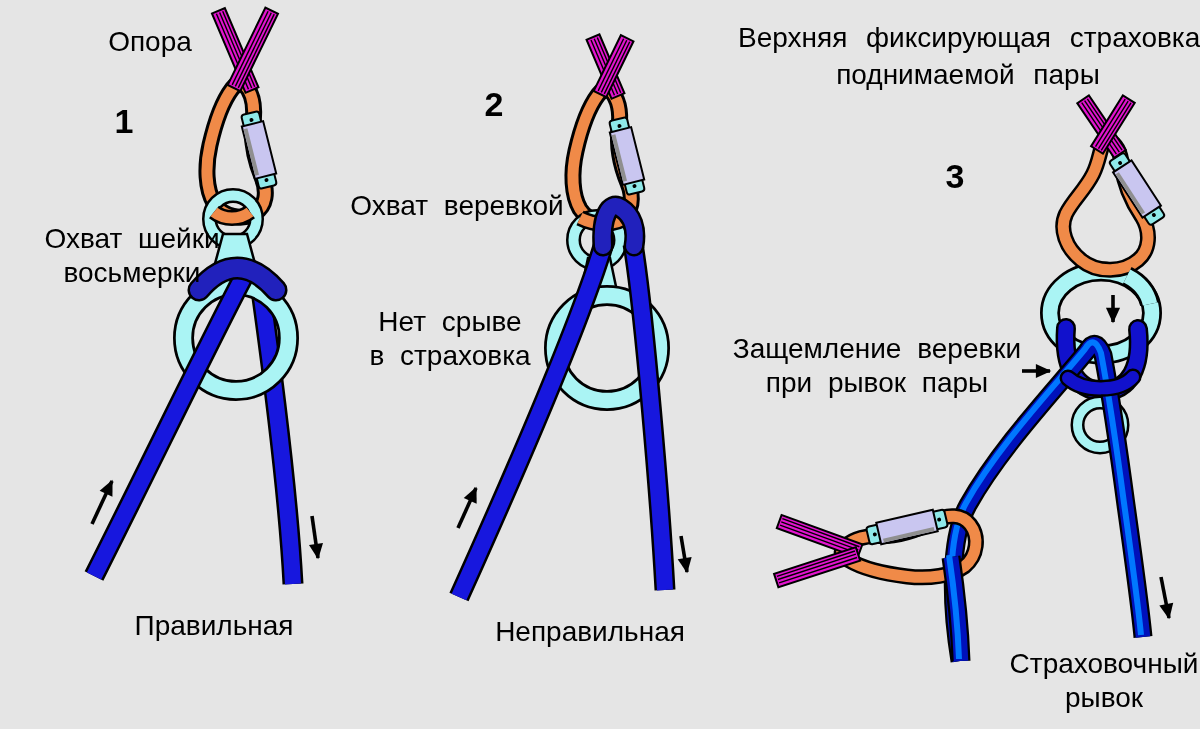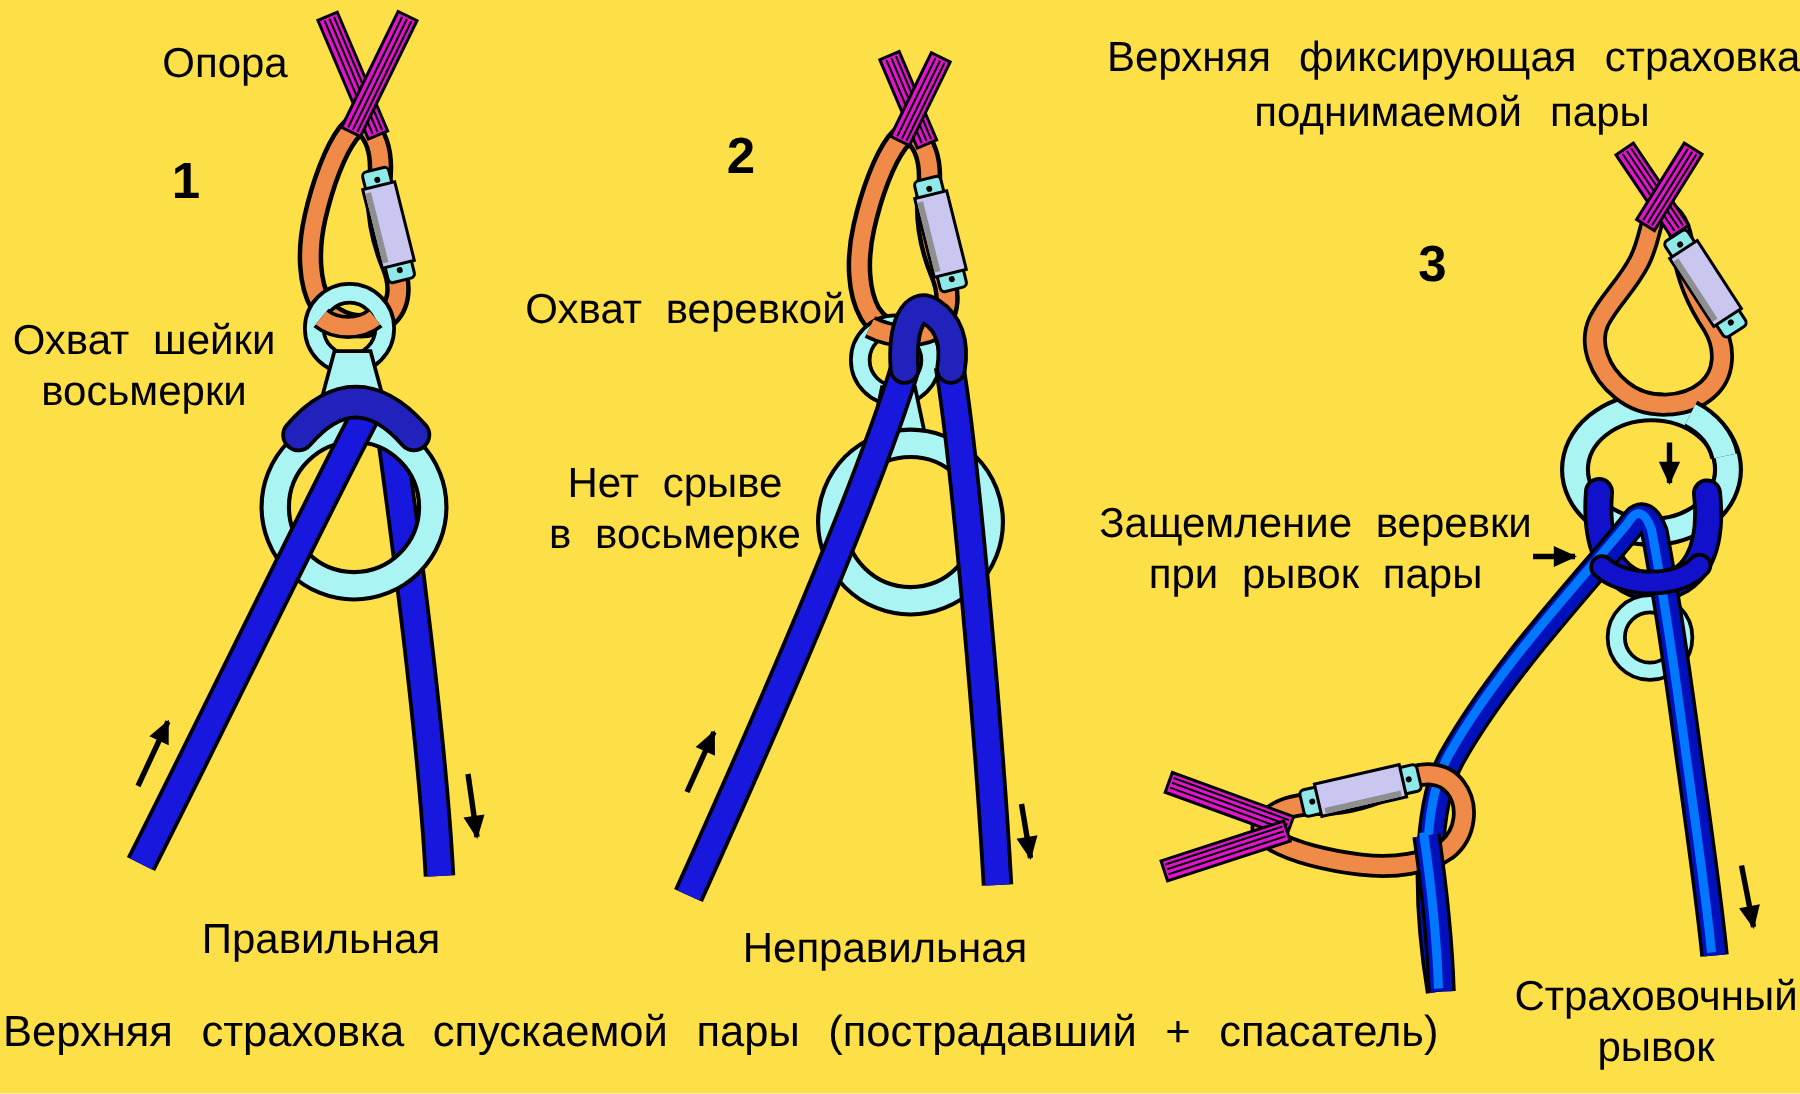--- a/index.html
+++ b/index.html
@@ -1,16 +1,16 @@
 <!DOCTYPE html>
 <html style="--magenta: #E313CF; --orange: #F08A48; --sleeve: #C9C6F0; --sleeveShadow: #8F8F8F; --hinge: #8FE9E9; --cyan: #AAF4F4; --rope: #1717DE; --wrap: #2121BC; --wrap3: #1111CC; --rope3dark: #0011BB; --rope3light: #0077FF;"><head>
 <meta charset="utf-8">
 <style>
   html,body{margin:0;padding:0;background:#fff;}
-  .stage{position:relative;width:1200px;height:729px;background:#fde047;overflow:hidden;
+  .stage{position:relative;width:1200px;height:729px;background:#e5e5e5;overflow:hidden;
          font-family:"Liberation Sans",sans-serif;color:#000;}
   .stage svg{position:absolute;left:0;top:0;}
   .lbl{position:absolute;font-size:28px;line-height:34px;text-align:center;word-spacing:8px;}
   .lbl .ln{white-space:nowrap;}
   .num{position:absolute;font-size:34px;font-weight:bold;line-height:40px;text-align:center;}
   .footer-lbl{position:absolute;font-size:29px;line-height:34px;white-space:nowrap;
               word-spacing:11px;text-align:left;}
   .wide-ws{word-spacing:11px;}
   
   .to{stroke:#000;fill:none;}
@@ -241,49 +241,48 @@
     <path class="arrow" d="M 1113 295 L 1113 322"></path>
     <path class="arrow" d="M 1022 371 L 1050 371"></path>
     <path class="arrow" d="M 1161 577 L 1169 618"></path>
   </g>
 </svg>
 
 <div class="lbl" style="left:92px;top:25px;width:116px;">
   <div class="ln">Опора</div>
 </div>
 <div class="num" style="left:104px;top:101px;width:40px;">1</div>
-<div class="lbl" style="left:0px;top:210px;width:192px;">
+<div class="lbl" style="left:0px;top:222px;width:192px;padding-left:36px;">
   <div class="ln">Охват шейки</div>
   <div class="ln">восьмерки</div>
 </div>
 <div class="lbl" style="left:134px;top:609px;width:160px;">
   <div class="ln">Правильная</div>
 </div>
 
 <div class="num" style="left:474px;top:84px;width:40px;">2</div>
 <div class="lbl" style="left:344px;top:189px;width:226px;">
   <div class="ln">Охват веревкой</div>
 </div>
 <div class="lbl" style="left:355px;top:305px;width:190px;">
   <div class="ln">Нет срыве</div>
-  <div class="ln">в восьмерке</div>
+  <div class="ln">в страховка</div>
 </div>
 <div class="lbl" style="left:494px;top:615px;width:192px;">
   <div class="ln">Неправильная</div>
 </div>
 
 <div class="lbl wide-ws" style="left:738px;top:19px;width:460px;line-height:37px;text-align:center;">
   <div class="ln">Верхняя фиксирующая страховка</div>
   <div class="ln">поднимаемой пары</div>
 </div>
 <div class="num" style="left:935px;top:156px;width:40px;">3</div>
 <div class="lbl" style="left:729px;top:332px;width:296px;">
   <div class="ln">Защемление веревки</div>
   <div class="ln">при рывок пары</div>
 </div>
 <div class="lbl" style="left:1006px;top:647px;width:196px;">
   <div class="ln">Страховочный</div>
   <div class="ln">рывок</div>
 </div>
 
-<div class="footer-lbl" style="left:2px;top:671px;">Верхняя страховка спускаемой пары (пострадавший + спасатель)</div>
 
 </div>
 
 </body></html>

